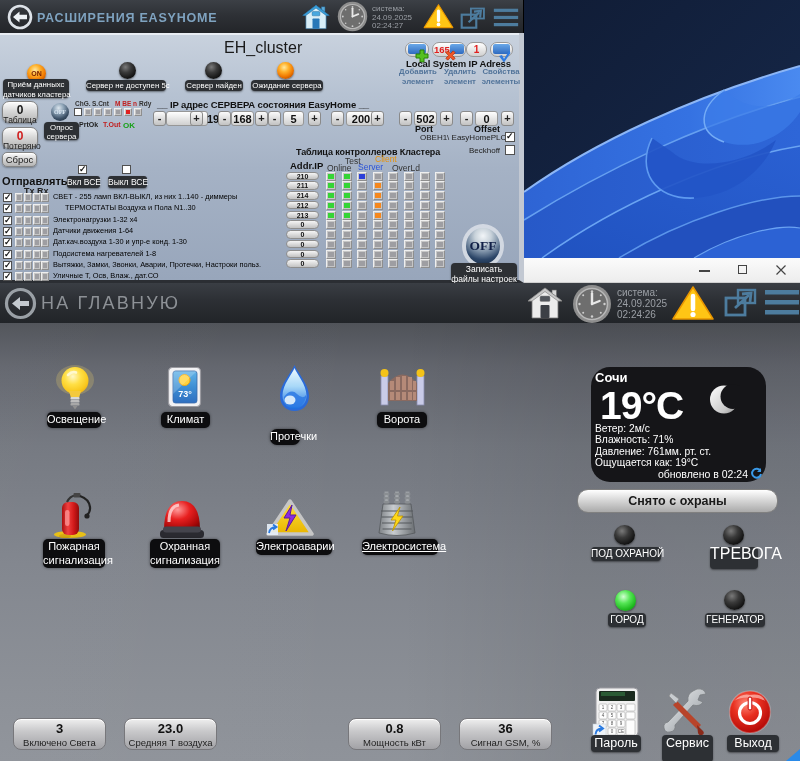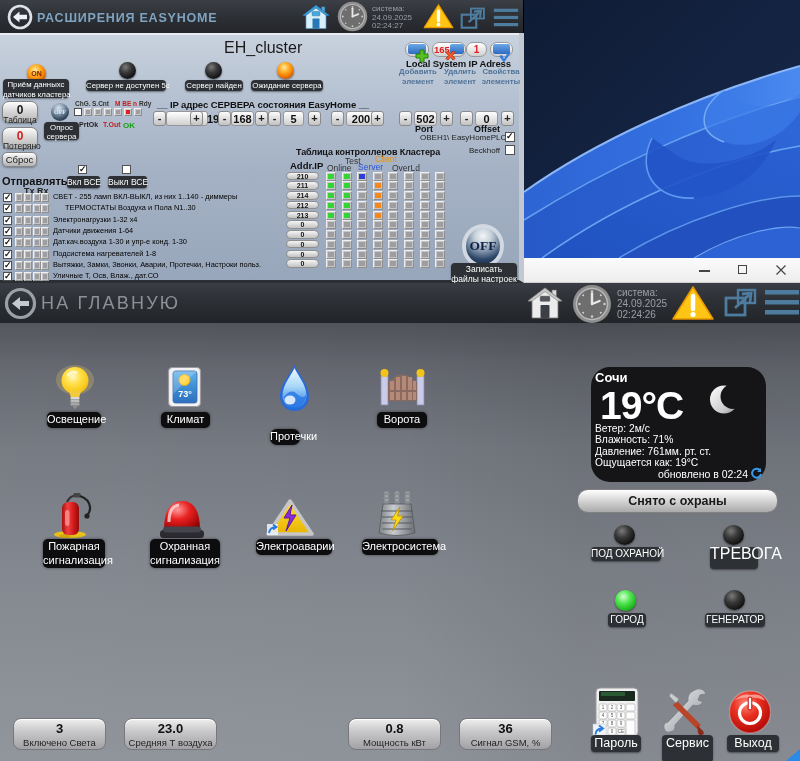--- a/index.html
+++ b/index.html
@@ -279,21 +279,21 @@
             <ellipse cx="20" cy="7" rx="3" ry="1.5"></ellipse>
             <ellipse cx="30.5" cy="7" rx="3" ry="1.5"></ellipse>
     <ellipse cx="9.5" cy="11" rx="3" ry="1.5"></ellipse>
             <ellipse cx="20" cy="11" rx="3" ry="1.5"></ellipse>
             <ellipse cx="30.5" cy="11" rx="3" ry="1.5"></ellipse>
    </g>
    <path d="M6,13 L34,13 L38,42 Q20,47 2,42 Z" fill="url(#trf)" stroke="#55595d" stroke-width="0.8"></path>
    <path d="M4,20 L36,20 M4.5,26 L35.5,26 M5,32 L35,32 M5.5,38 L34.5,38" stroke="#55595d" stroke-width="1.2" fill="none"></path>
    <path d="M23,16 L14,29 L19,29 L15.5,40 L26,25 L20.5,25 Z" fill="#ffd818" stroke="#b89000" stroke-width="0.8"></path>
   </svg>
-  <div class="il" style="left:362px;top:216px;width:76px;">Электросистема</div>
+  <div class="il" style="left:362px;top:216px;width:76px;text-decoration:underline;">Электросистема</div>
 
   <div class="abs" style="left:591px;top:44px;width:175px;height:115px;background:#151518;border-radius:19px;color:#fff;">
    <div class="abs" style="left:4px;top:3px;font-size:13px;font-weight:bold;">Сочи</div>
    <div class="abs" style="left:9px;top:17px;font-size:39px;font-weight:bold;letter-spacing:-1px;">19°C</div>
    <svg class="abs" style="left:119px;top:17px;" width="30" height="31" viewBox="0 0 30 31">
     <defs>
               <linearGradient id="mn" x1="0" y1="0" x2="1" y2="1">
                 <stop offset="0" stop-color="#ffffff"></stop>
                 <stop offset="0.7" stop-color="#c8c8c8"></stop>
                 <stop offset="1" stop-color="#8a8a8a"></stop>

